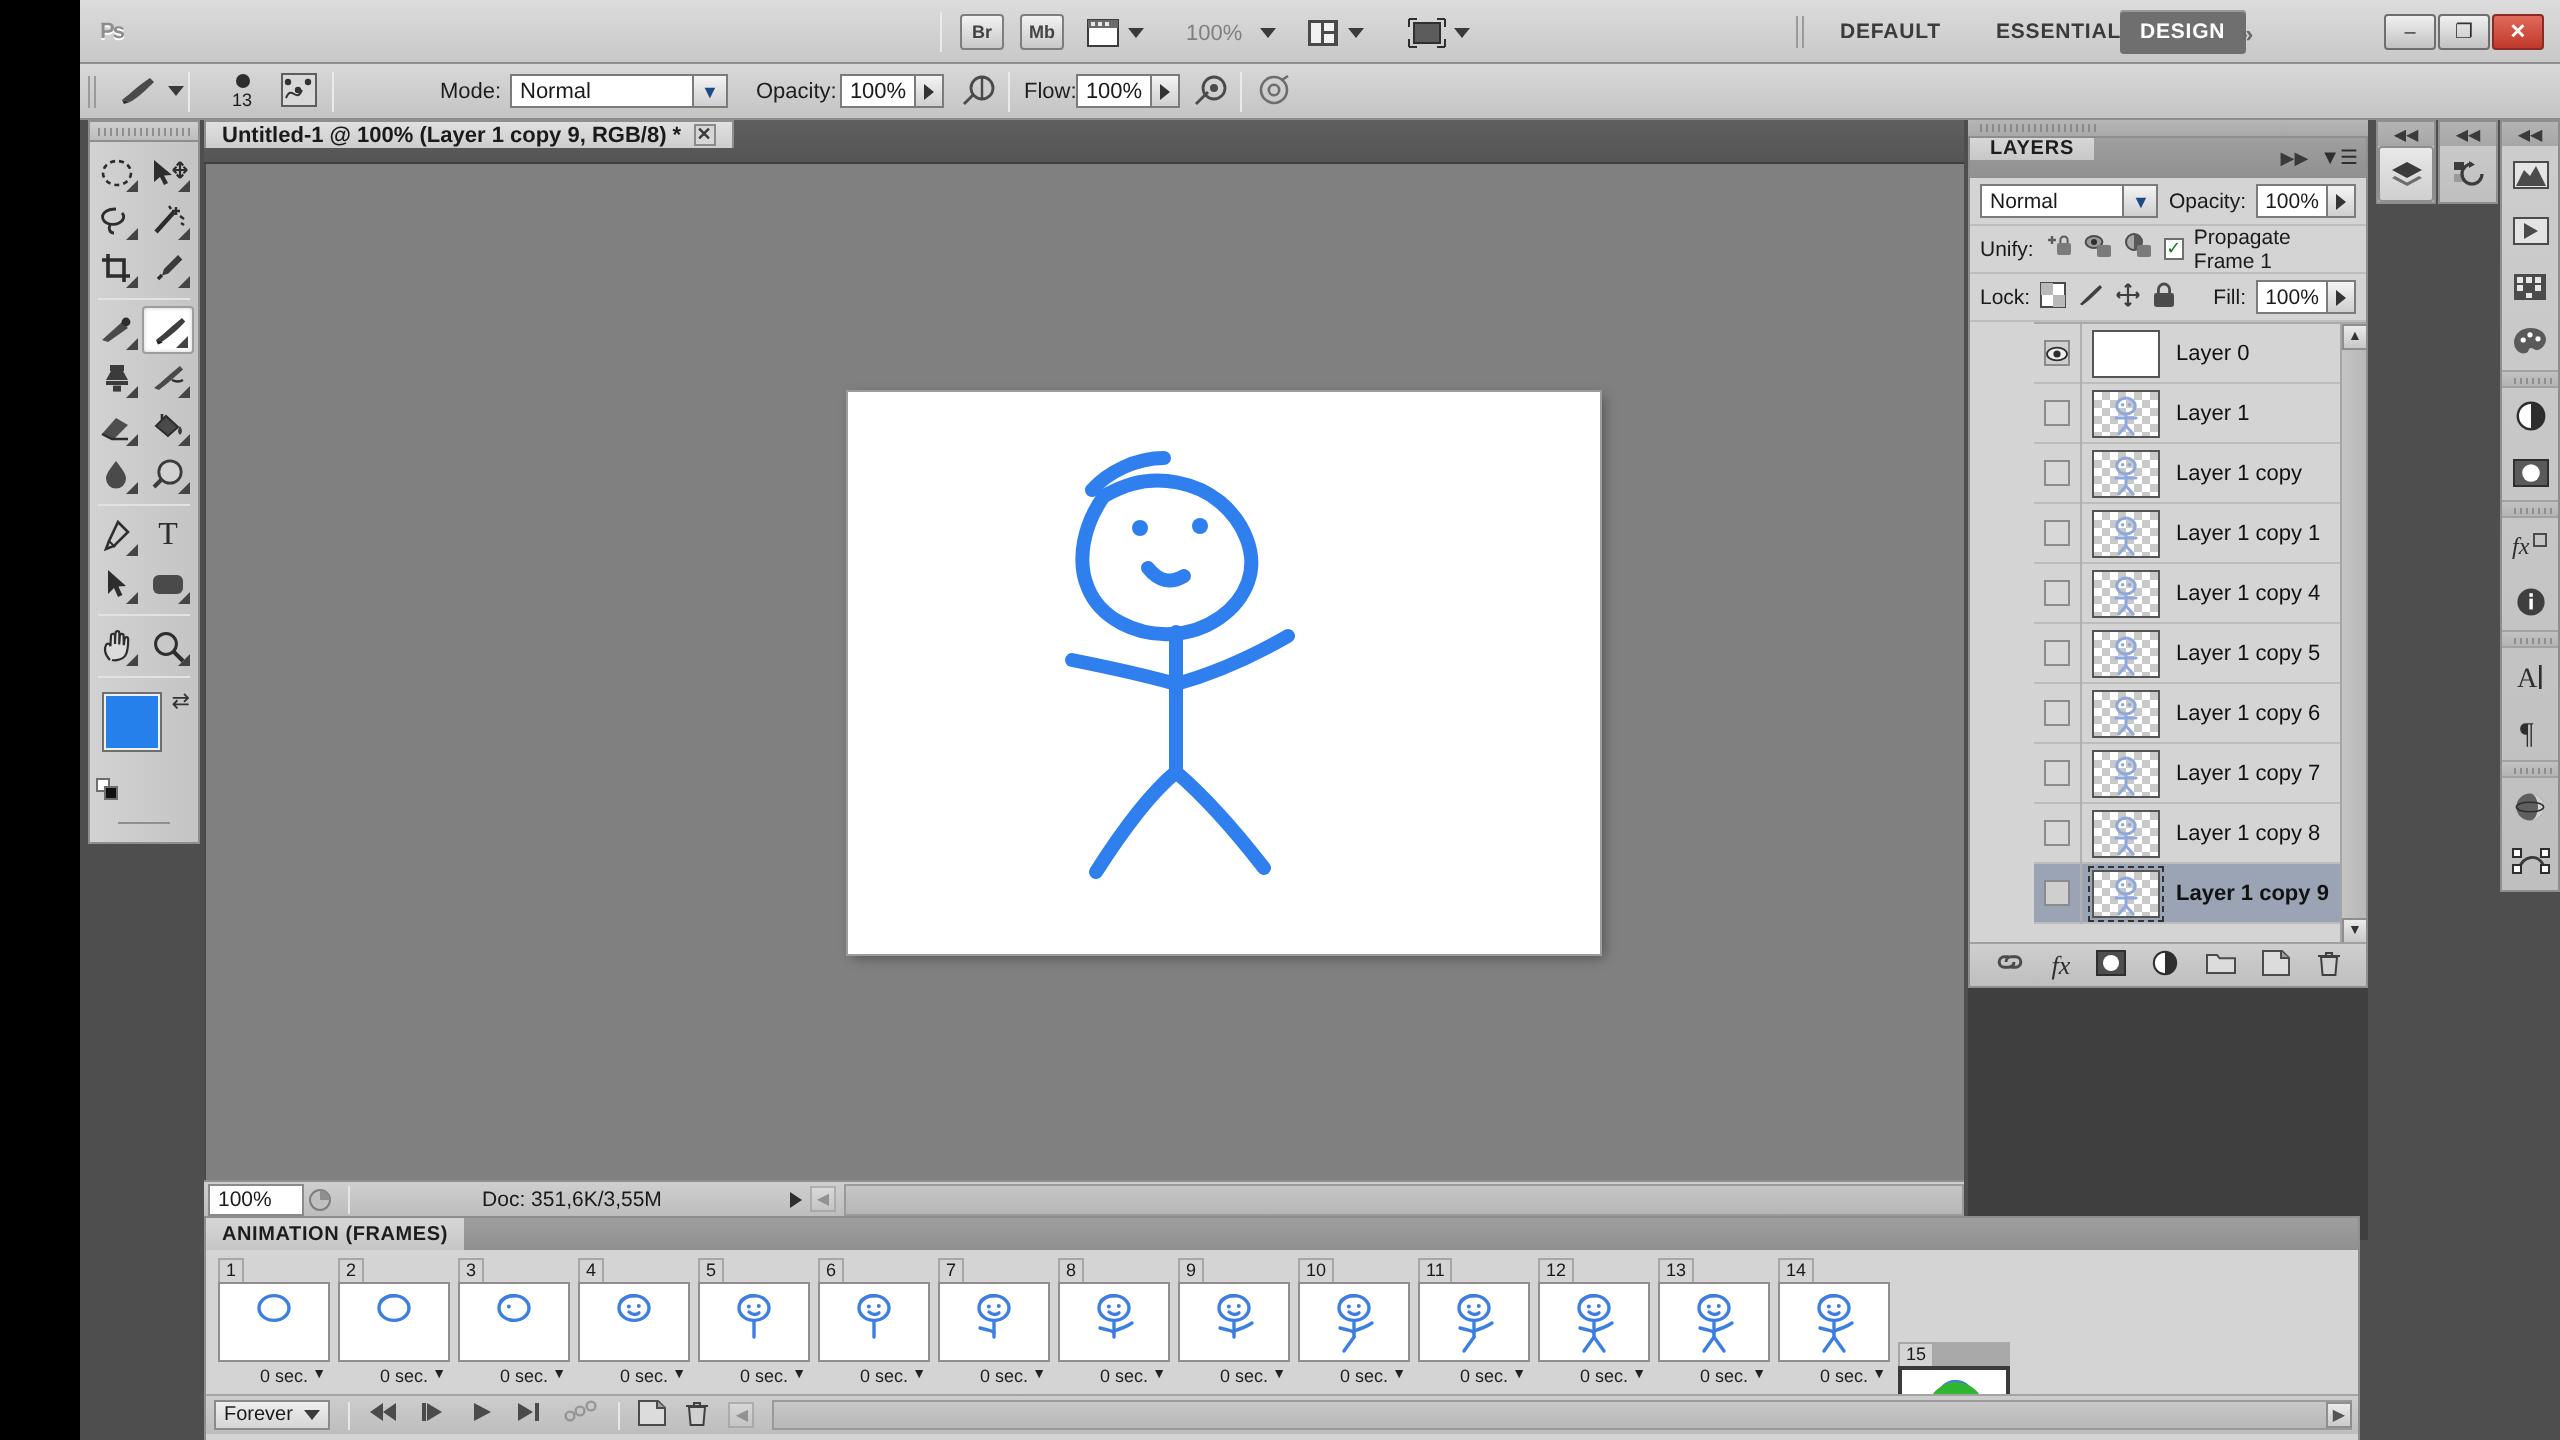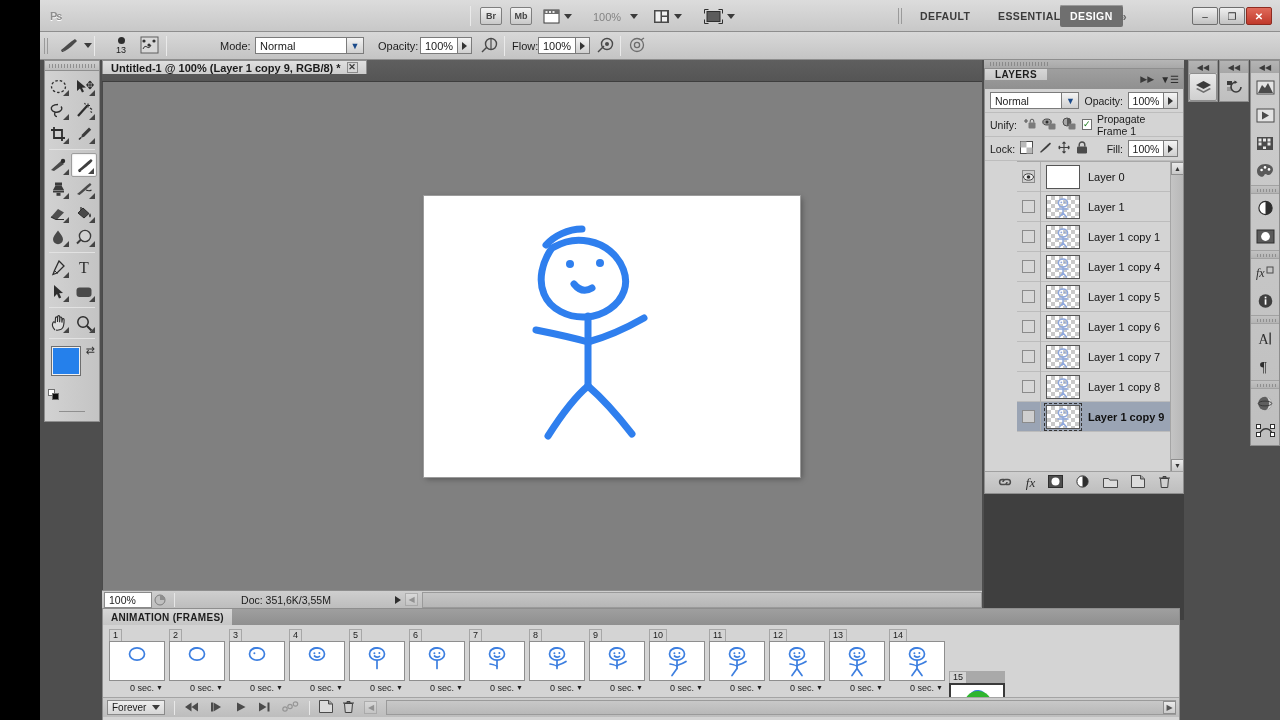--- a/index.html
+++ b/index.html
@@ -638,20 +638,38 @@
                 <g fill="none" stroke="#8fa8dd" stroke-width="1.5" stroke-linecap="round">
                   <ellipse cx="16" cy="7" rx="4.6" ry="4"></ellipse>
                   <path d="M16 11 v6"></path>
                   <path d="M11 13 h10"></path>
                   <path d="M16 17 l-3.6 4M16 17 l3.6 4"></path>
                 </g>
                 <circle cx="14.3" cy="6.4" r="0.9" fill="#8fa8dd"></circle>
                 <circle cx="17.7" cy="6.4" r="0.9" fill="#8fa8dd"></circle>
               </svg>
             </div>
+            <div class="lname">Layer 1 copy</div>
+          </div>
+          <div class="layer">
+            <div class="eyecol">
+              <div class="eyebox empty"></div>
+            </div>
+            <div class="thumb checker">
+              <svg width="32" height="22" viewBox="0 0 32 22" style="position:absolute;left:0;top:0;">
+                <g fill="none" stroke="#8fa8dd" stroke-width="1.5" stroke-linecap="round">
+                  <ellipse cx="16" cy="7" rx="4.6" ry="4"></ellipse>
+                  <path d="M16 11 v6"></path>
+                  <path d="M11 13 h10"></path>
+                  <path d="M16 17 l-3.6 4M16 17 l3.6 4"></path>
+                </g>
+                <circle cx="14.3" cy="6.4" r="0.9" fill="#8fa8dd"></circle>
+                <circle cx="17.7" cy="6.4" r="0.9" fill="#8fa8dd"></circle>
+              </svg>
+            </div>
             <div class="lname">Layer 1 copy 1</div>
           </div>
           <div class="layer">
             <div class="eyecol">
               <div class="eyebox empty"></div>
             </div>
             <div class="thumb checker">
               <svg width="32" height="22" viewBox="0 0 32 22" style="position:absolute;left:0;top:0;">
                 <g fill="none" stroke="#8fa8dd" stroke-width="1.5" stroke-linecap="round">
                   <ellipse cx="16" cy="7" rx="4.6" ry="4"></ellipse>

